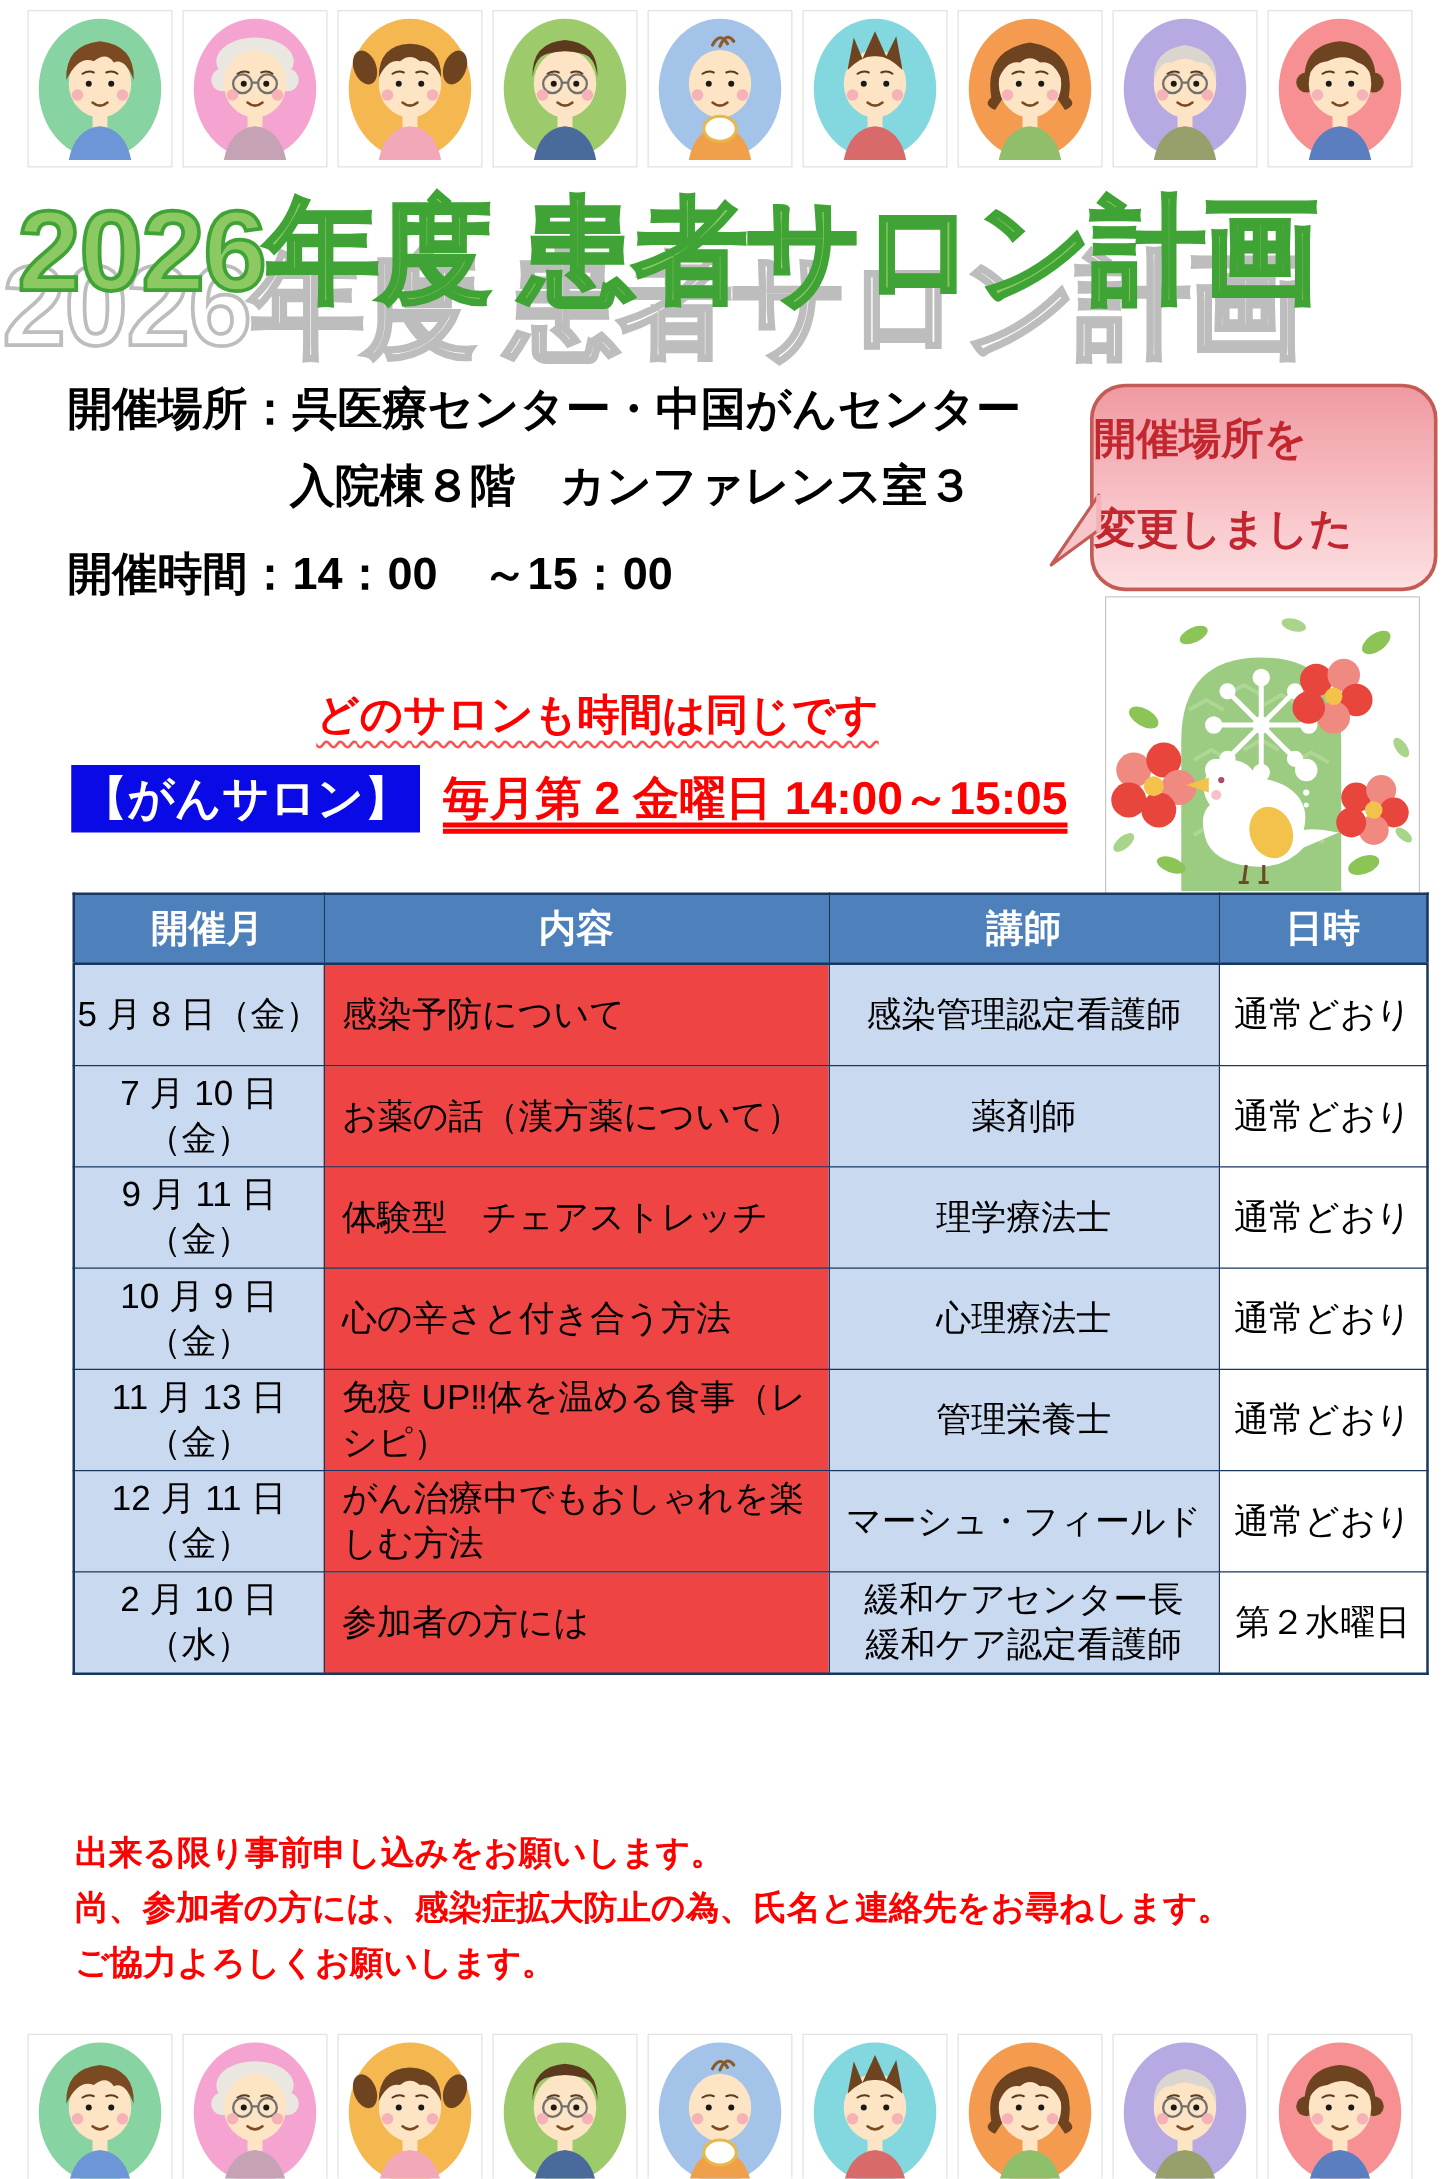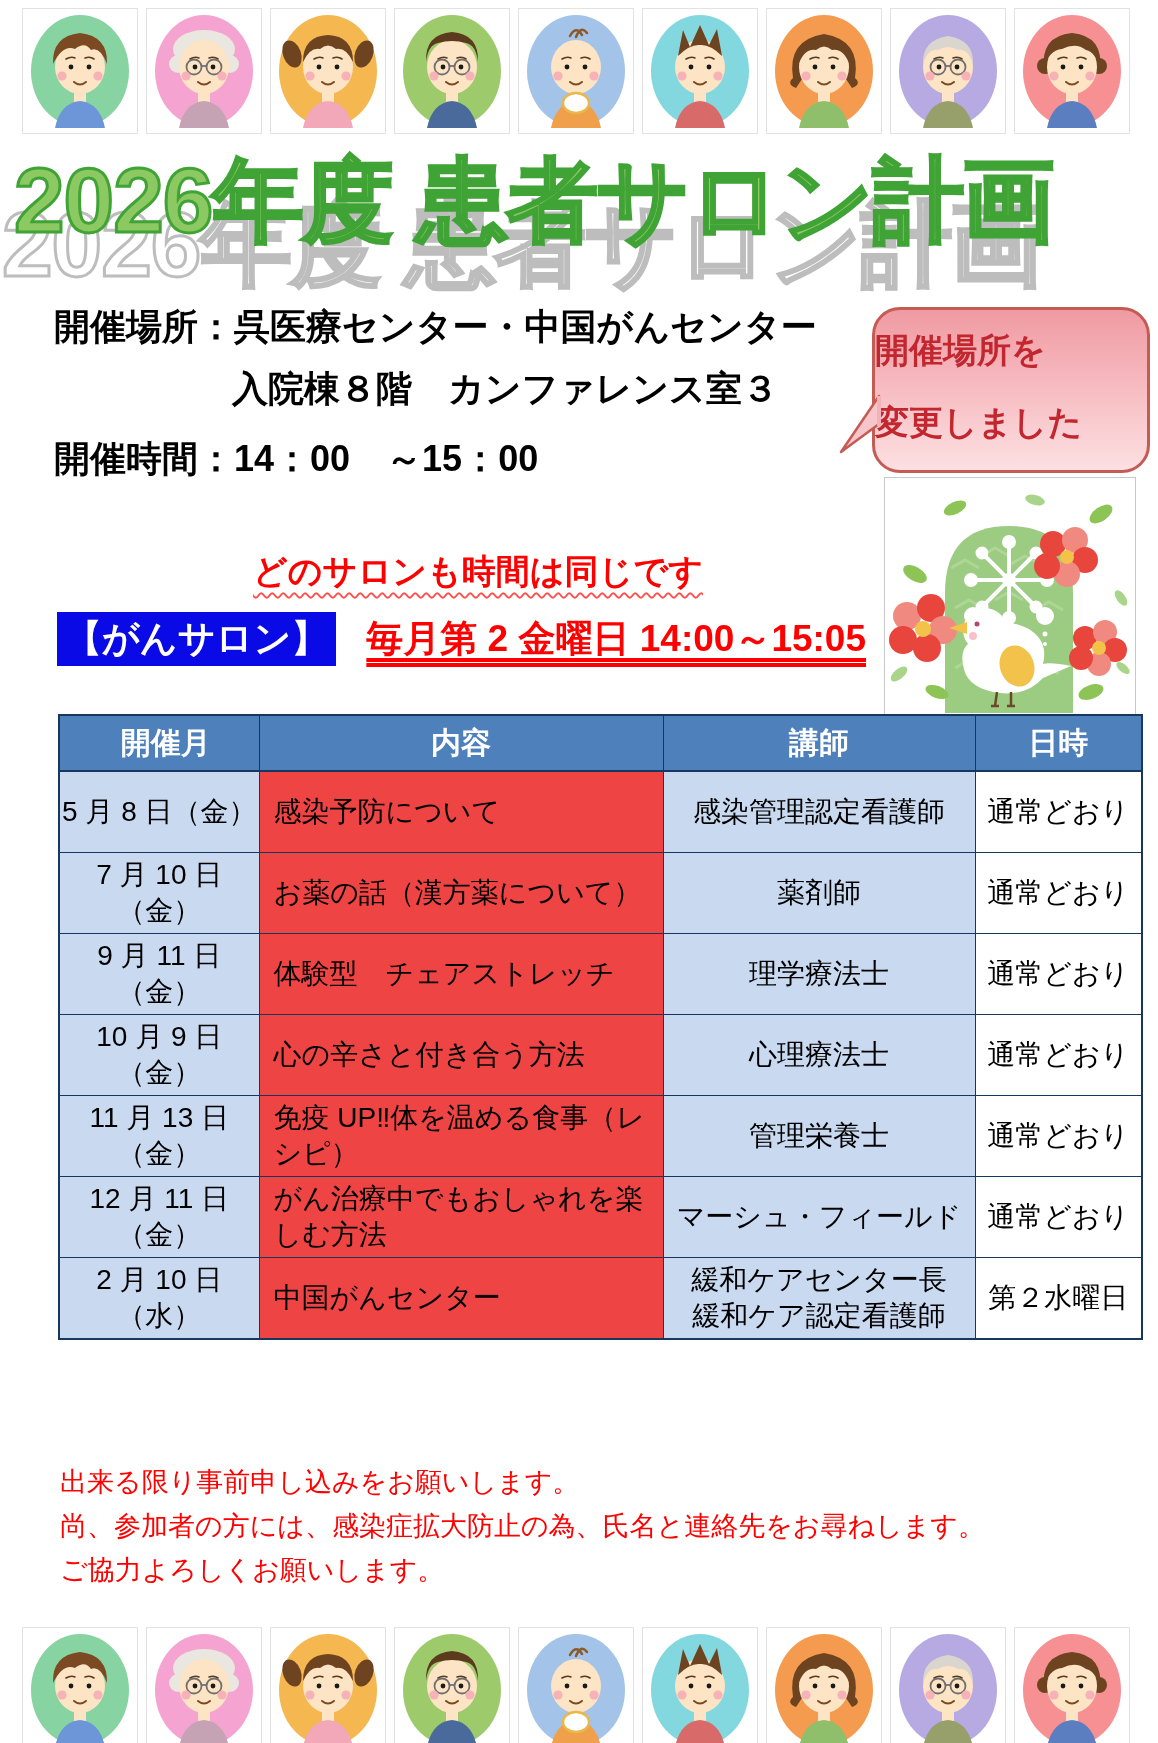--- a/index.html
+++ b/index.html
@@ -40,21 +40,21 @@
   
   .illus{position:absolute;left:884px;top:477px;width:250px;height:237px;
          background:#fff;border:1px solid #c9c9c9;}
 
   
   .same-time{position:absolute;left:253px;top:549px;font-size:34px;font-weight:700;
              color:var(--red,#FF0000);
              text-decoration-line:underline;text-decoration-style:wavy;
              text-decoration-color:#ff5050;text-decoration-thickness:2px;text-underline-offset:9px;}
 
-  .salon-row{position:absolute;left:57px;top:612px;display:flex;align-items:center;gap:30px;}
+  .salon-row{position:absolute;left:57px;top:612px;display:flex;align-items:center;gap:18px;}
   .salon-box{background:var(--salon-blue,#0A0AE6);color:#fff;font-size:37px;font-weight:700;
              padding:5px 8px;line-height:44px;}
   .salon-schedule{color:var(--red,#FF0000);font-size:37px;font-weight:700;
              text-decoration-line:underline;text-decoration-style:double;
              text-decoration-thickness:4px;text-underline-offset:7px;}
 
   
   table.schedule{position:absolute;left:58px;top:714px;width:1083px;border-collapse:collapse;
                  border:2px solid var(--table-border,#17375E);table-layout:fixed;}
   table.schedule th,table.schedule td{border:1px solid var(--table-border,#17375E);}
@@ -62,21 +62,21 @@
                  font-weight:700;height:52px;text-align:center;border-bottom-width:2px;}
   table.schedule thead th.h0{text-align:center;padding-left:14px;}
   table.schedule td{height:78px;font-size:28px;color:#000;font-weight:400;line-height:36px;margin-top:27px;}
   td.c0{background:var(--stripe-bg,#C9D9F0);text-align:center;}
   td.c1{background:#ef4444;text-align:left;padding-left:14px;}
   td.c2{background:var(--stripe-bg,#C9D9F0);text-align:center;}
   td.c3{background:#fff;text-align:center;}
 
   
   .footer-notes{position:absolute;left:60px;top:1460px;color:var(--red,#FF0000);
-                font-size:27px;font-weight:400;line-height:44px;}
+                font-size:27px;font-weight:700;line-height:44px;}
 </style>
 </head>
 <body>
 
 <div class="page">
 
   <div class="strip strip-top">
       <div class="avatar-tile">
         <svg width="100" height="114" viewBox="0 0 100 114">
     <ellipse cx="50" cy="57" rx="49" ry="56" fill="#87D3A1"></ellipse>
@@ -401,21 +401,21 @@
           <td class="c3">通常どおり</td>
         </tr>
         <tr>
           <td class="c0">12 月 11 日（金）</td>
           <td class="c1">がん治療中でもおしゃれを楽しむ方法</td>
           <td class="c2">マーシュ・フィールド</td>
           <td class="c3">通常どおり</td>
         </tr>
         <tr>
           <td class="c0">2 月 10 日（水）</td>
-          <td class="c1">中国がんセンター</td>
+          <td class="c1">参加者の方には</td>
           <td class="c2">緩和ケアセンター長<br>緩和ケア認定看護師</td>
           <td class="c3">第２水曜日</td>
         </tr>
       </tbody>
   </table>
 
   <div class="footer-notes">
     <div>出来る限り事前申し込みをお願いします。</div>
     <div>尚、参加者の方には、感染症拡大防止の為、氏名と連絡先をお尋ねします。</div>
     <div>ご協力よろしくお願いします。</div>

